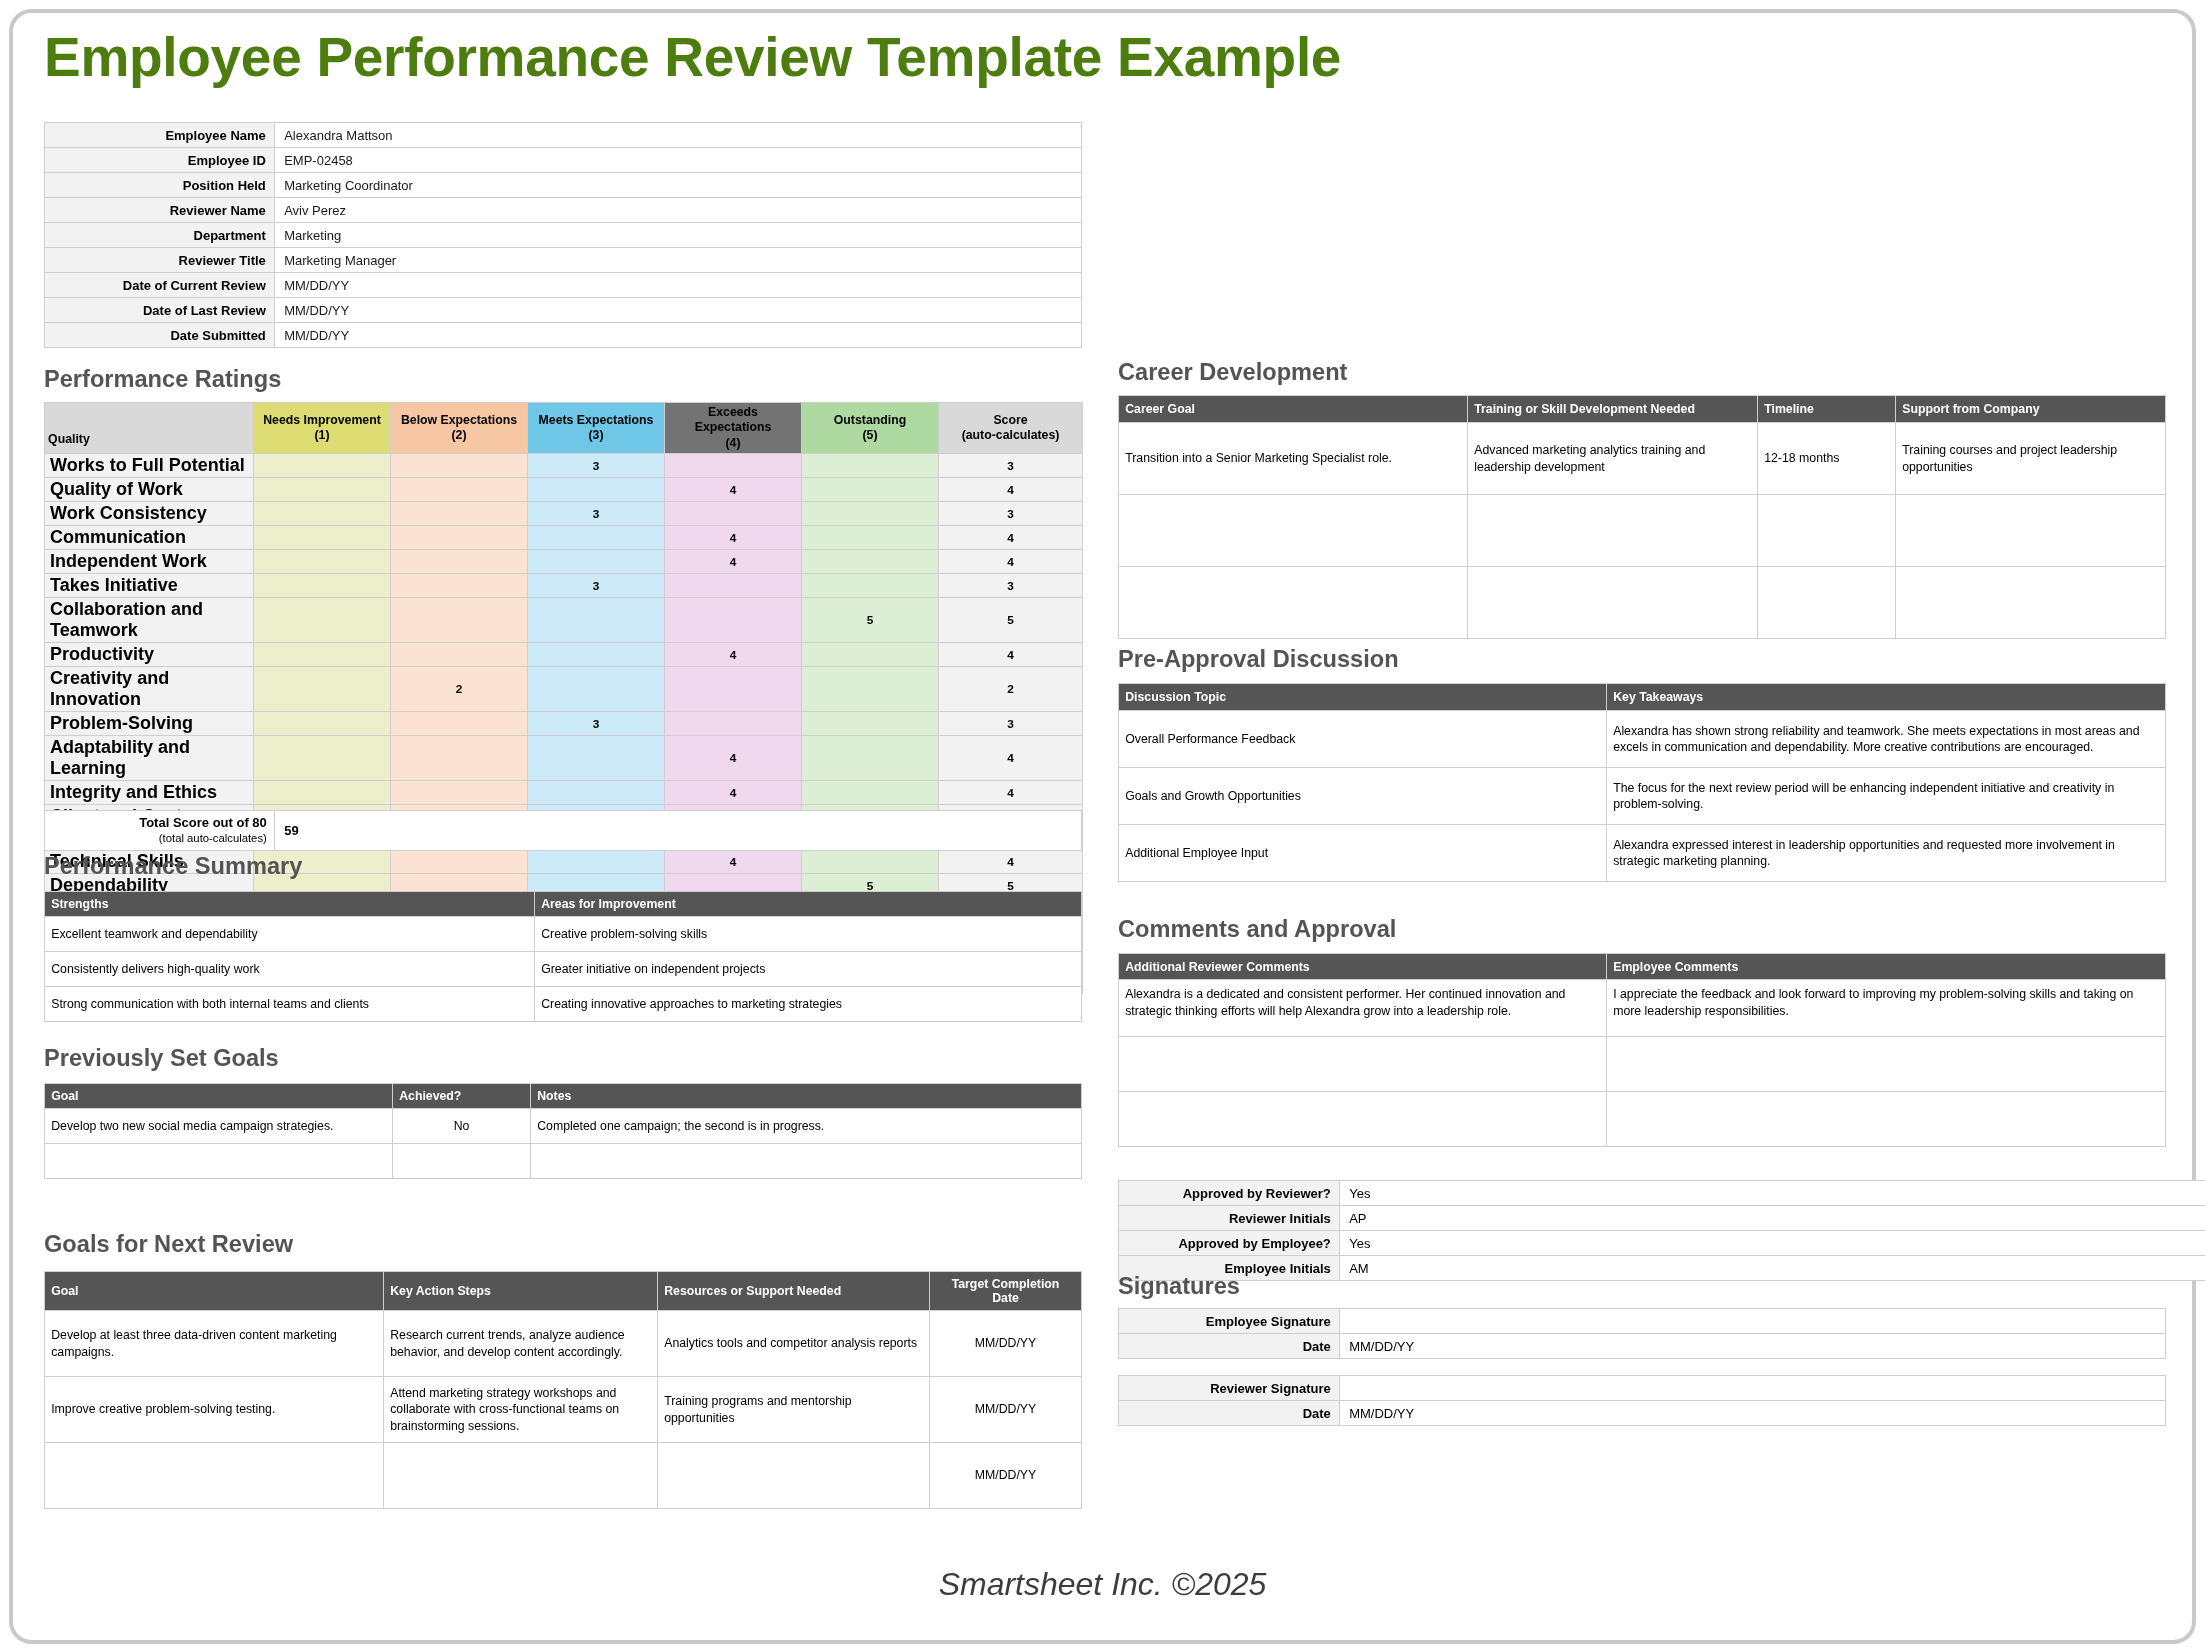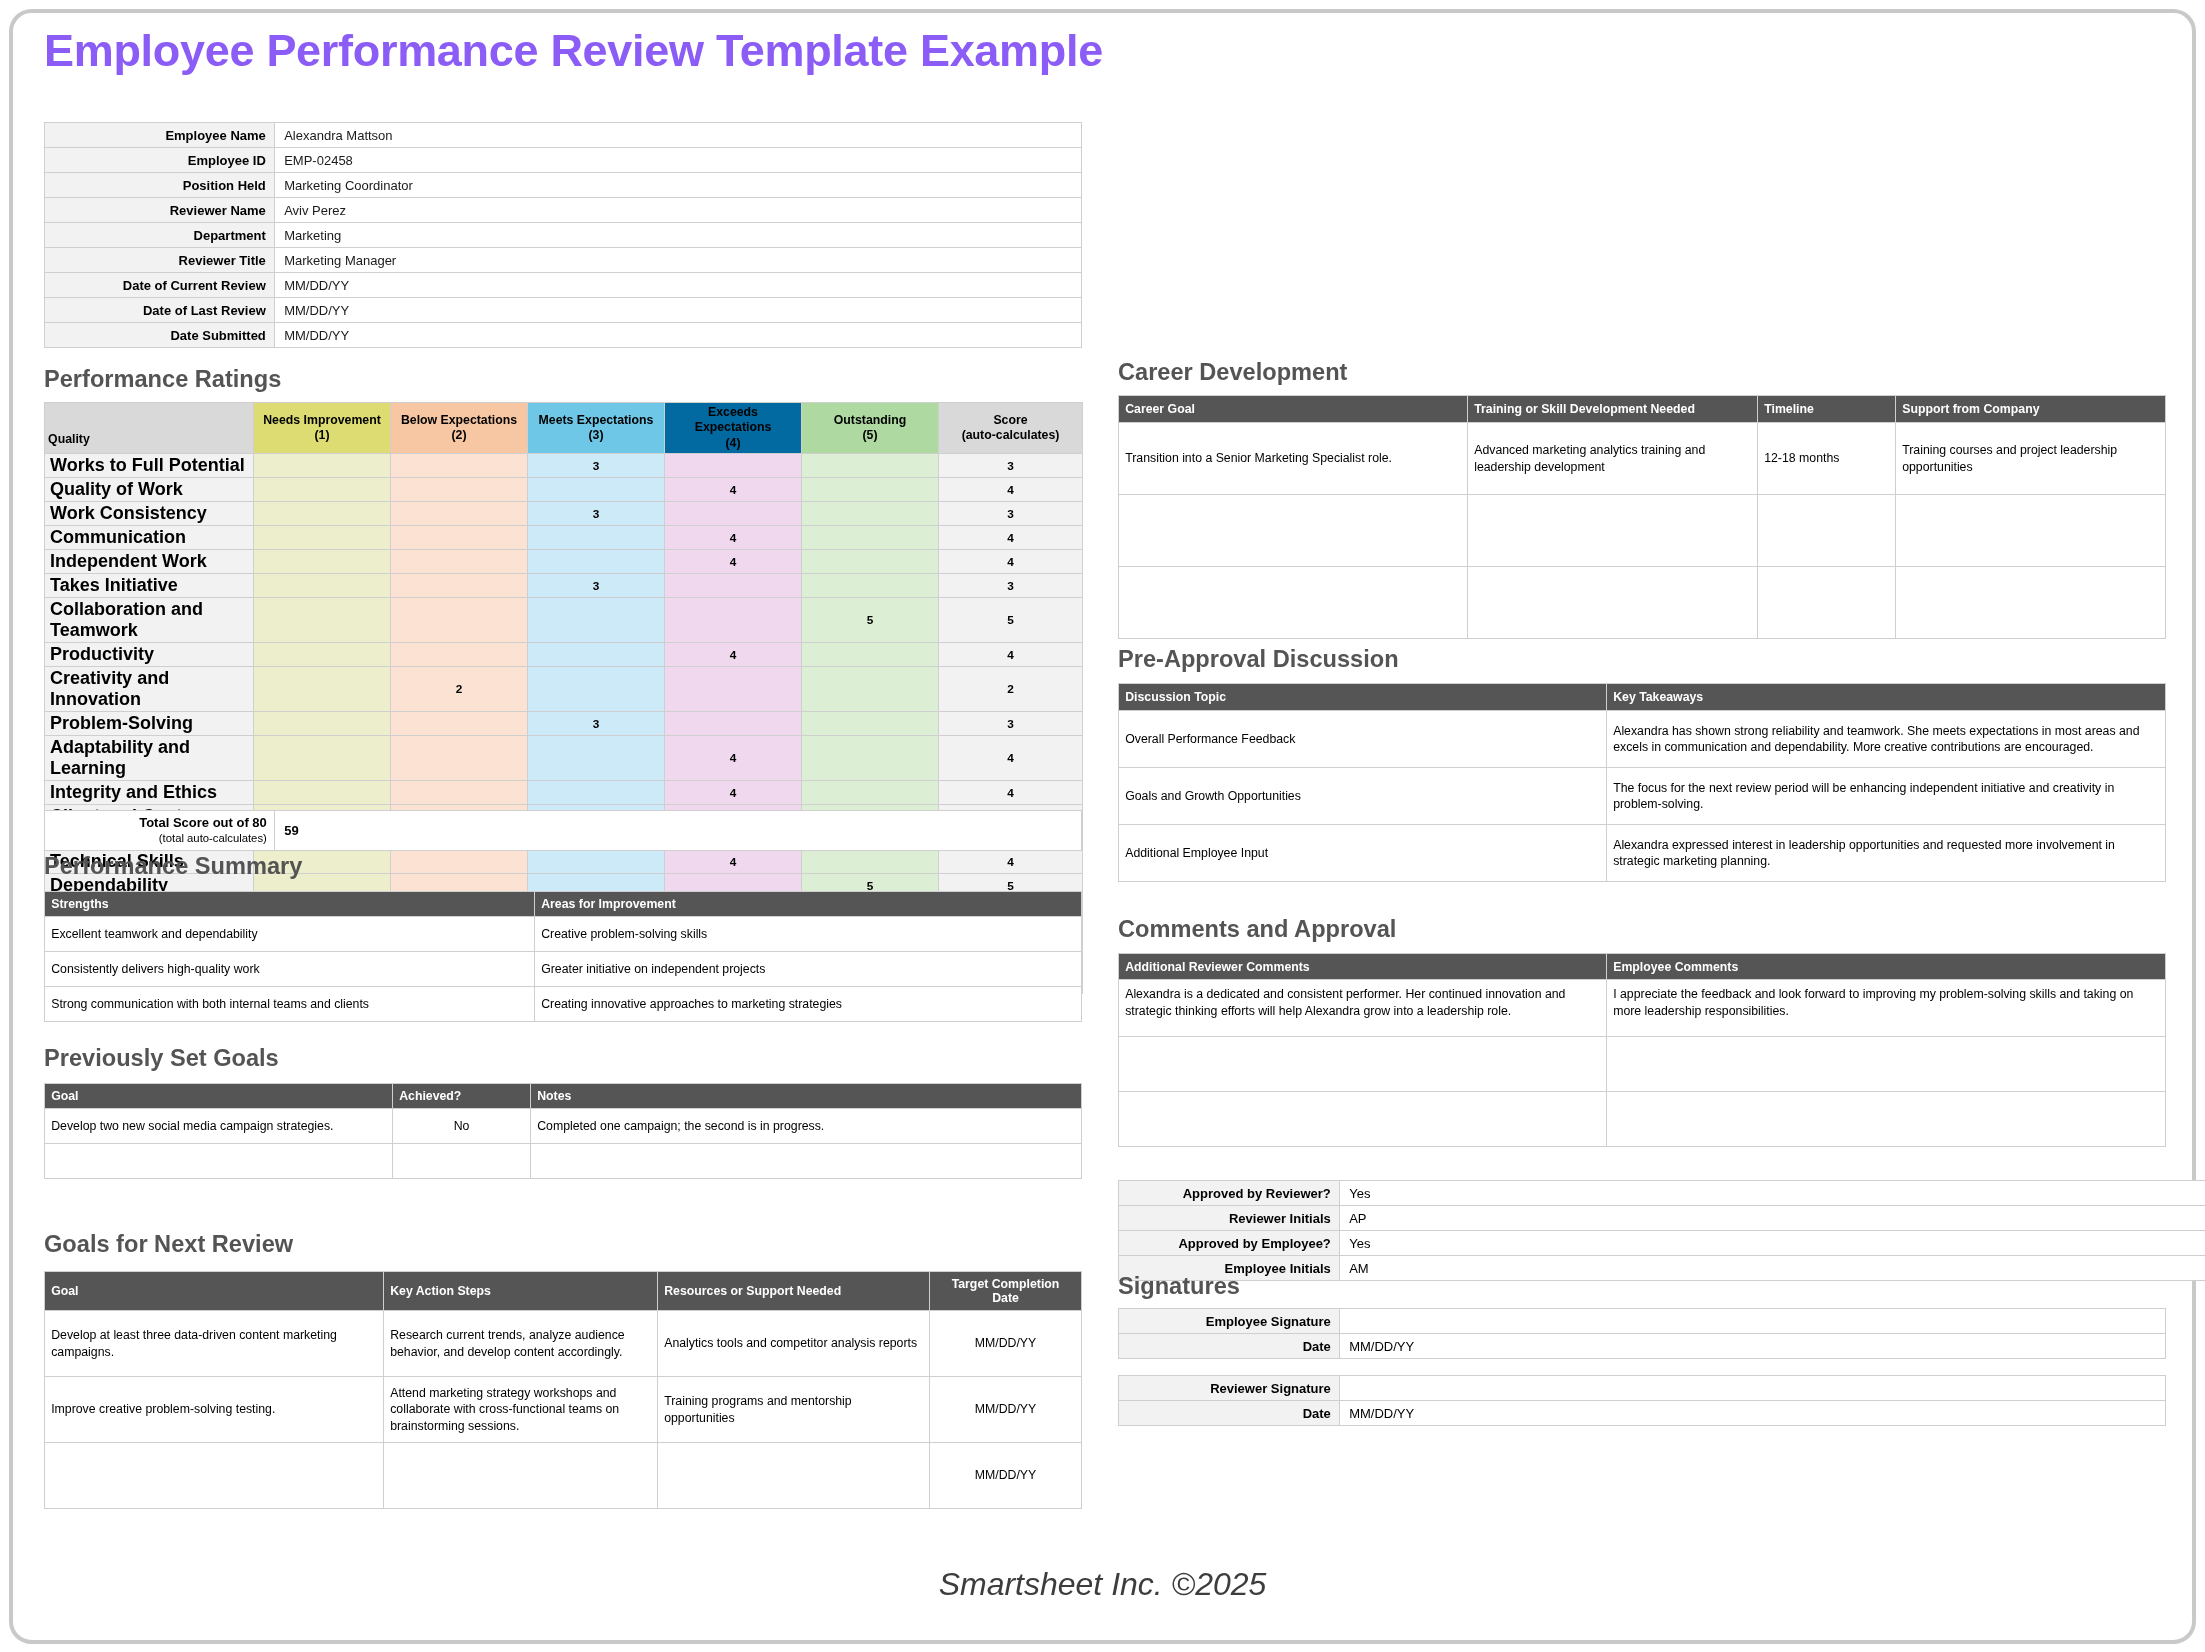--- a/index.html
+++ b/index.html
@@ -36,23 +36,23 @@
     left: 0; top: 0;
     width: 2205px;
     height: 1653px;
   }
 
   
   .doc-title {
     position: absolute;
     left: 44px;
     top: 25px;
-    font-size: 45px;
-    font-weight: bold;
-    color: #8b5cf6;
+    font-size: 55px;
+    font-weight: bold;
+    color: #4d7c0f;
     letter-spacing: -0.3px;
     white-space: nowrap;
   }
 
   
   table {
     border-collapse: collapse;
     table-layout: fixed;
     font-size: 13px;
   }
@@ -119,21 +119,21 @@
   }
   .ratings thead th.h-q {
     text-align: left;
     background: #d9d9d9;
     vertical-align: bottom;
     padding-bottom: 6.2px;
   }
   .ratings thead th.h1 { background: #dcdc73; }
   .ratings thead th.h2 { background: #f7c6a3; }
   .ratings thead th.h3 { background: #6fc7e8; }
-  .ratings thead th.h4 { background: #0369a1; margin-left: 25px; }
+  .ratings thead th.h4 { background: #737373; margin-left: 25px; }
   .ratings thead th.h5 { background: #aed9a0; }
   .ratings thead th.h6 { background: #d9d9d9; }
   .ratings tbody td {
     height: 15.4px;
     font-size: 11.8px;
     padding: 1px 5.1px;
     text-align: center;
     font-weight: bold;
   }
   .ratings tbody td.q {

